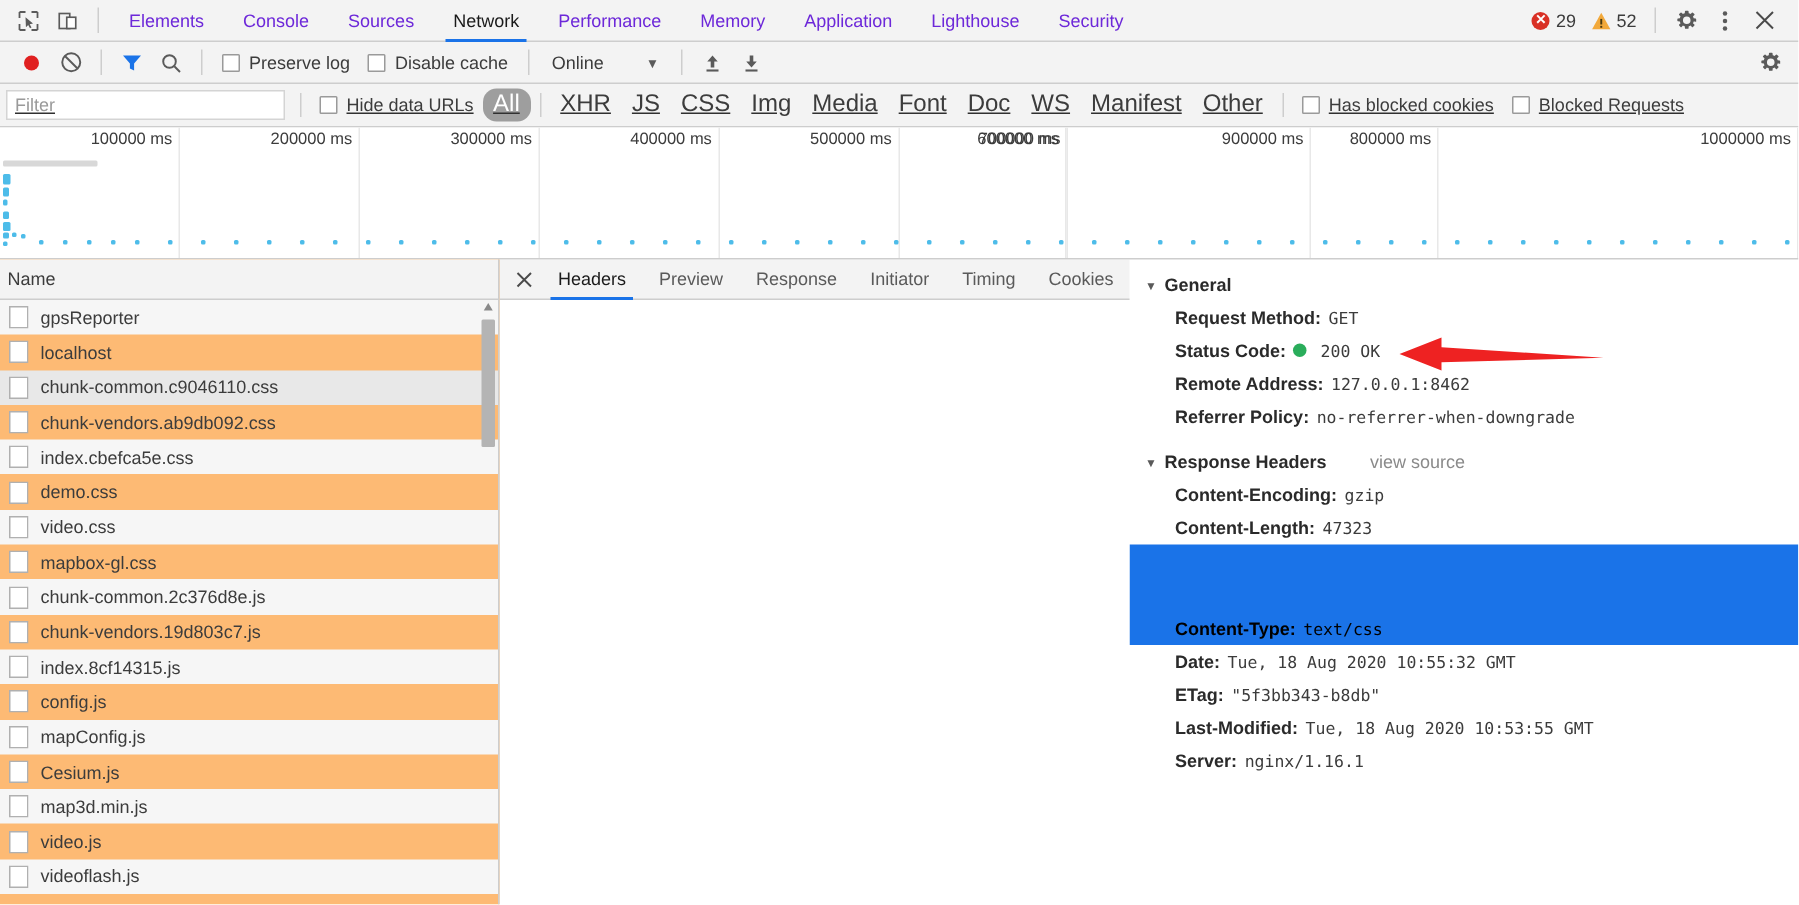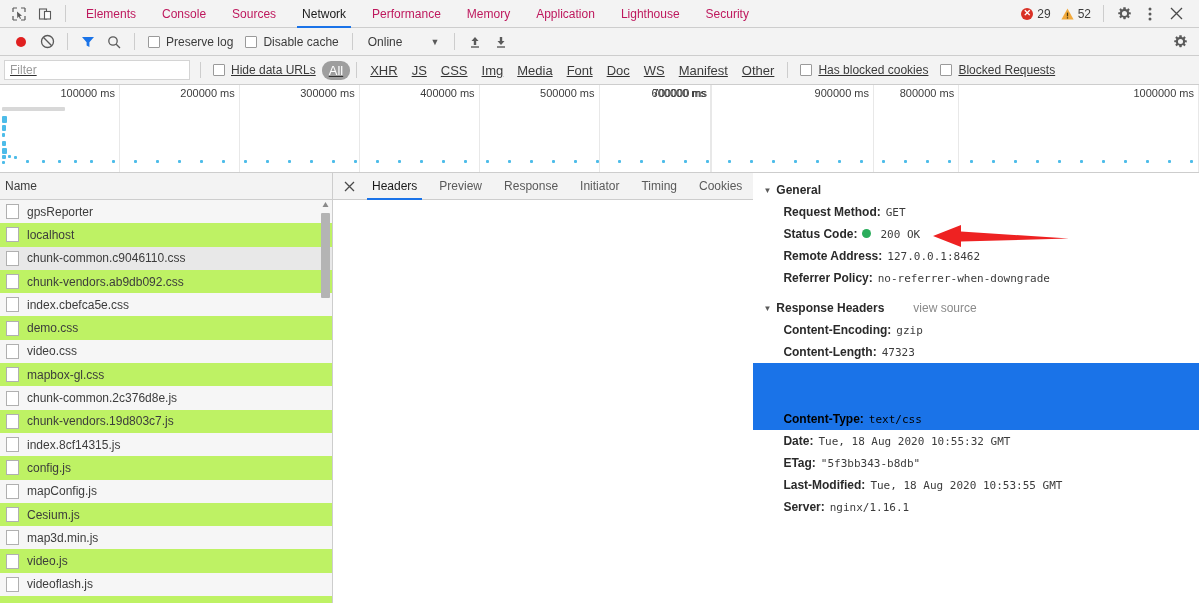--- a/index.html
+++ b/index.html
@@ -25,21 +25,21 @@
   .tb-icon {
     width: 26px; height: 26px;
     display: flex; align-items: center; justify-content: center;
     color: #5a5a5a;
   }
   .tb-sep { width: 1px; height: 17px; background: #cdcdcd; margin: 0 7px; }
   .tabs { display: flex; align-items: center; height: 28px; }
   .tab {
     height: 28px; padding: 0 13px;
     display: flex; align-items: center;
-    color: #be185d; font-size: 12px;
+    color: #6d28d9; font-size: 12px;
     position: relative; white-space: nowrap;
   }
   .tab.active { color: #1a1a1a; }
   .tab.active::after {
     content: ""; position: absolute; left: 8px; right: 8px; bottom: 0;
     height: 2px; background: #1a73e8;
   }
   .tabbar-right {
     margin-left: auto; display: flex; align-items: center; gap: 0px; padding-right: 4px;
   }
@@ -91,21 +91,21 @@
   }
   .filter-input {
     width: 186px; height: 20px; margin-left: 4px;
     background: #fff; border: 1px solid #d4d4d4;
     font-family: "Liberation Sans", sans-serif; font-size: 12px;
     color: #9a9a9a; padding: 0 5px;
   }
   .filter-input::placeholder { color: #9a9a9a; }
   .ftypes { display: flex; align-items: center; gap: 0; }
   .ftype {
-    font-size: 13px; color: #3c3c3c; padding: 2px 7px; white-space: nowrap;
+    font-size: 16px; color: #3c3c3c; padding: 2px 7px; white-space: nowrap;
   }
   .ftype.sel {
     background: #9e9e9e; color: #fff; border-radius: 9px; padding: 2px 7px;
   }
   .fr-sep { width: 1px; height: 16px; background: #cdcdcd; margin: 0 6px; }
 
   
   .overview {
     height: 88px; min-height: 88px;
     background: #fff;
@@ -126,21 +126,21 @@
   }
   .ov-dot { position: absolute; background: #4dbce9; border-radius: 1px; }
 
   
   .main { flex: 1; display: flex; min-height: 0; }
 
   
   .leftpane {
     width: 333px; min-width: 333px;
     border-right: 1px solid #cdcdcd;
-    display: flex; flex-direction: column; background: #bef264;
+    display: flex; flex-direction: column; background: #fdba74;
     position: relative;
   }
   .lp-head {
     height: 27px; min-height: 27px;
     background: #f3f3f3; border-bottom: 1px solid #cdcdcd;
     display: flex; align-items: center; padding-left: 5px;
     font-size: 12px; color: #3c3c3c;
   }
   .lp-list { flex: 1; overflow: hidden; position: relative; }
   .lrow {

